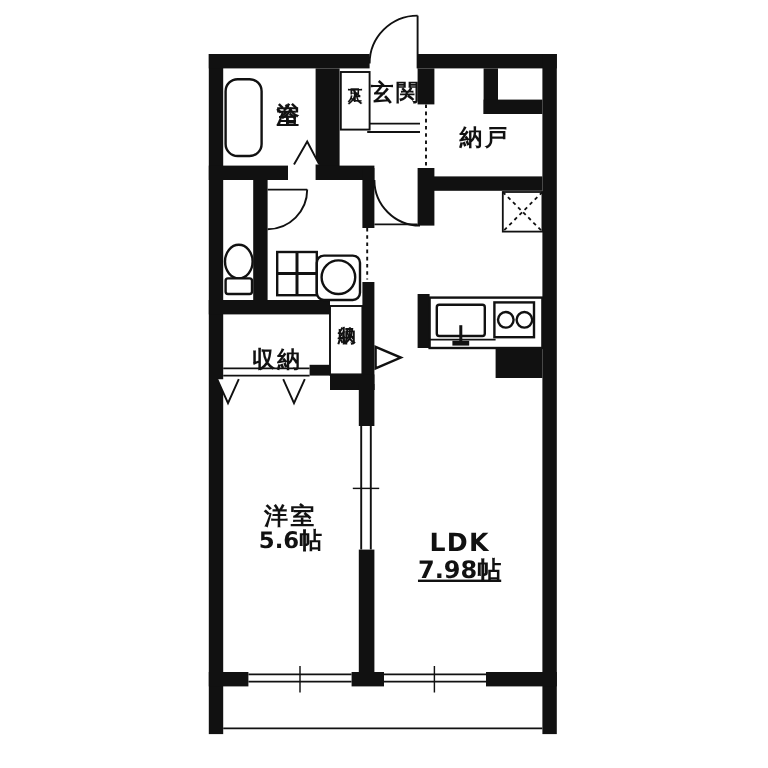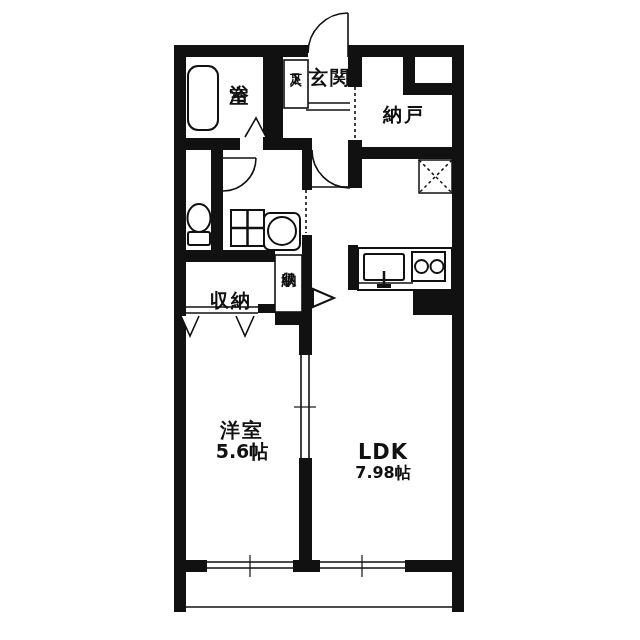--- a/index.html
+++ b/index.html
@@ -141,16 +141,16 @@
   <div class="lbl center" style="left:194px;top:270px;width:74px;font-size:19px;margin-top:20px;">収納</div>
   <div class="lbl vert" style="left:281px;top:260px;font-size:15px;">収納</div>
 
   <div class="lbl" style="left:192px;top:419px;width:100px;letter-spacing:0;">
     <div class="roomname" style="font-size:20px;">洋室</div>
     <div class="roomsize" style="font-size:19px;">5.6帖</div>
   </div>
 
   <div class="lbl" style="left:330px;top:417px;width:106px;letter-spacing:0;margin-top:24px;">
     <div class="roomname" style="font-size:21px;letter-spacing:1px;">LDK</div>
-    <div class="roomsize" style="font-size:16px;">7.98帖</div>
+    <div class="roomsize" style="font-size:20px;text-decoration:underline;">7.98帖</div>
   </div>
 
 </div>
 
 </body></html>

